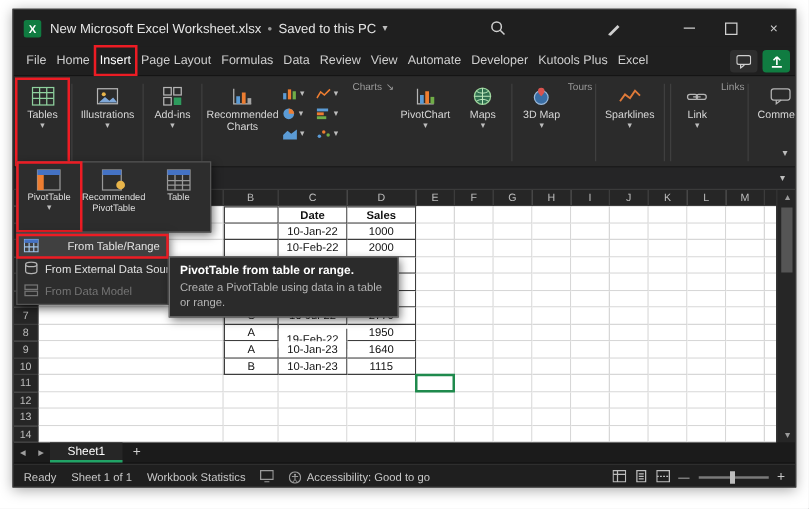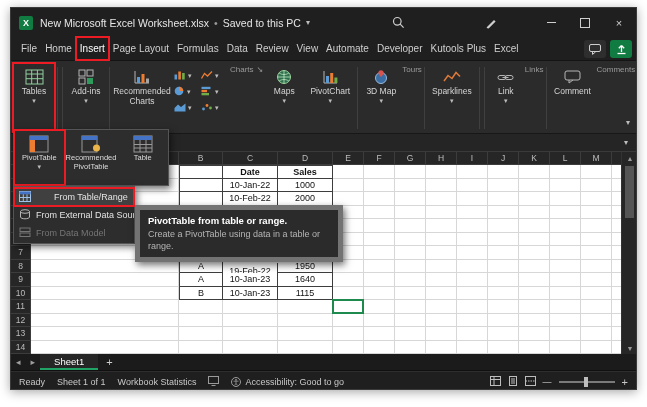--- a/index.html
+++ b/index.html
@@ -69,21 +69,21 @@
   .sb-acc{display:flex;align-items:center;gap:4px;}
 
   
   .flyout{position:absolute;left:2px;top:121px;width:156px;height:57px;background:#2d2d2d;border:1px solid #555;box-sizing:border-box;display:flex;z-index:20;box-shadow:2px 3px 7px rgba(0,0,0,.55);}
   .fly-item{flex:1;display:flex;flex-direction:column;align-items:center;justify-content:flex-start;padding:4px 1px 1px 1px;font-size:7.5px;color:#ddd;text-align:center;line-height:1.15;}
   .fly-item .fic{height:20px;display:flex;align-items:center;}
   .submenu{position:absolute;left:2px;top:178px;width:122px;background:#2d2d2d;border:1px solid #555;box-sizing:border-box;z-index:20;padding:1px 0;box-shadow:2px 3px 7px rgba(0,0,0,.55);}
   .sm-item{height:18px;display:flex;align-items:center;gap:5px;padding:0 5px;font-size:9px;color:#e3e3e3;white-space:nowrap;overflow:hidden;}
   .sm-item.hovered{background:#404040;gap:23px;}
   .sm-item.disabled{color:#757575;}
-  .tooltipbox{position:absolute;left:124px;top:197px;width:208px;background:#2b2b2b;border:5px solid #737373;box-sizing:border-box;z-index:25;padding:5px 8px;box-shadow:2px 3px 7px rgba(0,0,0,.55);}
+  .tooltipbox{position:absolute;left:124px;top:197px;width:184px;background:#2b2b2b;border:1px solid #737373;box-sizing:border-box;z-index:25;padding:5px 8px;box-shadow:2px 3px 7px rgba(0,0,0,.55);}
   .tt-title{font-size:9.5px;font-weight:bold;color:#fff;margin-bottom:3px;}
   .tt-body{font-size:9px;color:#b5b5b5;line-height:1.3;}
 </style>
 </head>
 <body>
 
 <div class="stage">
   <div class="window">
 
     <div class="titlebar">
@@ -158,20 +158,33 @@
             </span>
             <span>Tables</span>
             <span class="chev">▾</span>
           </div>
         </div>
         <div class="glabel"></div>
       </div>
       <div class="vdiv"></div>
 
       <div class="rgroup">
+        <div class="gcontent">
+          <div class="bigbtn" style="width:48px;">
+            <span class="bicon">
+              <svg width="18" height="16" viewBox="0 0 18 16">
+                  <rect x="1" y="2" width="16" height="12" fill="none" stroke="#b5b5b5"></rect>
+                  <circle cx="6" cy="6.3" r="1.6" fill="#e9b54a"></circle>
+                  <path d="M2 13l5-4.5 3.5 3 3-2.5 3.3 4z" fill="#7fa8d9"></path>
+                </svg>
+            </span>
+            <span>Illustrations</span>
+            <span class="chev">▾</span>
+          </div>
+        </div>
         <div class="glabel"></div>
       </div>
       <div class="vdiv"></div>
 
       <div class="rgroup">
         <div class="gcontent">
           <div class="bigbtn" style="width:38px;">
             <span class="bicon">
               <svg width="16" height="16" viewBox="0 0 16 16">
                   <rect x="1" y="1" width="6" height="6" stroke="#b5b5b5" fill="none"></rect>
@@ -248,40 +261,40 @@
           </div>
         </div>
         <div class="glabel">
           <span>Charts</span>
           <span class="launcher">↘</span>
         </div>
       </div>
 
       <div class="rgroup">
         <div class="gcontent">
-          <div class="bigbtn" style="width:38px;">
-            <span class="bicon">
-              <svg width="16" height="16" viewBox="0 0 16 16">
-                  <circle cx="8" cy="8" r="6.5" fill="#2f6f4f" stroke="#9ad29a"></circle>
-                  <path d="M8 1.5v13M1.5 8h13M3.2 4c2.8 2 6.8 2 9.6 0M3.2 12c2.8-2 6.8-2 9.6 0" stroke="#bfe8bf" fill="none" stroke-width="0.8"></path>
-                </svg>
-            </span>
-            <span>Maps</span>
-            <span class="chev">▾</span>
-          </div>
           <div class="bigbtn" style="width:46px;">
             <span class="bicon">
               <svg width="17" height="16" viewBox="0 0 17 16">
                   <path d="M2 2v12h13" stroke="#b5b5b5" fill="none"></path>
                   <rect x="4" y="7" width="3" height="7" fill="#5b9bd5"></rect>
                   <rect x="8.2" y="4" width="3" height="10" fill="#ed7d31"></rect>
                   <rect x="12.4" y="8.5" width="3" height="5.5" fill="#70ad47"></rect>
                 </svg>
             </span>
             <span>PivotChart</span>
+            <span class="chev">▾</span>
+          </div>
+          <div class="bigbtn" style="width:38px;">
+            <span class="bicon">
+              <svg width="16" height="16" viewBox="0 0 16 16">
+                  <circle cx="8" cy="8" r="6.5" fill="#2f6f4f" stroke="#9ad29a"></circle>
+                  <path d="M8 1.5v13M1.5 8h13M3.2 4c2.8 2 6.8 2 9.6 0M3.2 12c2.8-2 6.8-2 9.6 0" stroke="#bfe8bf" fill="none" stroke-width="0.8"></path>
+                </svg>
+            </span>
+            <span>Maps</span>
             <span class="chev">▾</span>
           </div>
         </div>
         <div class="glabel"></div>
       </div>
       <div class="vdiv"></div>
 
       <div class="rgroup">
         <div class="gcontent">
           <div class="bigbtn" style="width:38px;">

